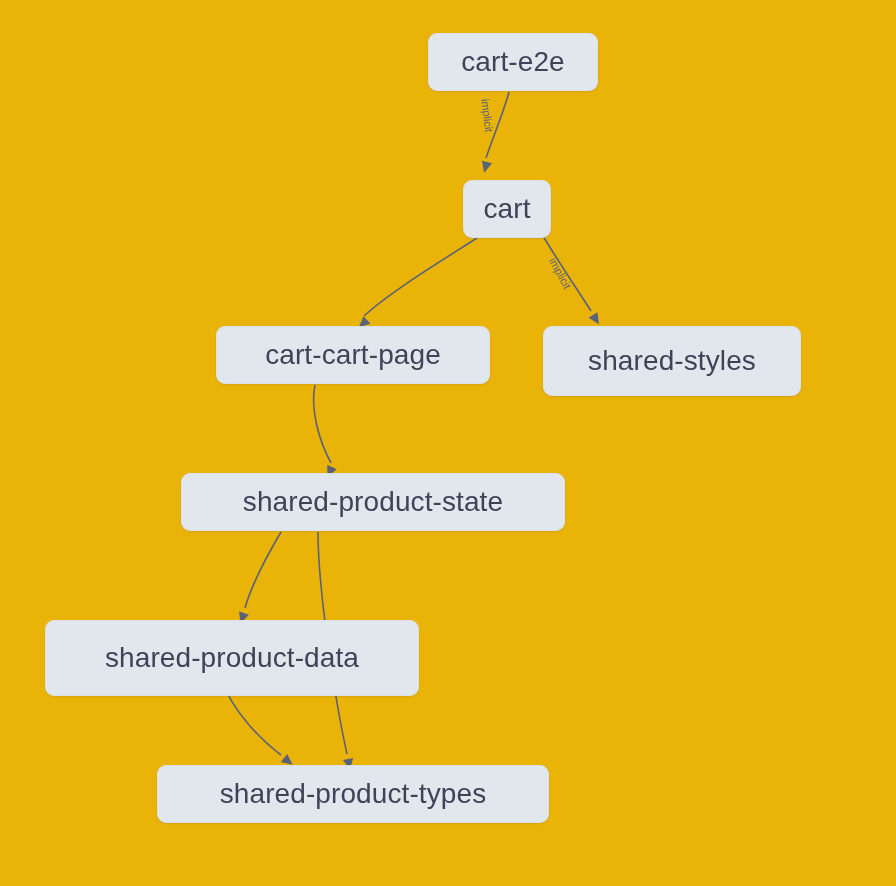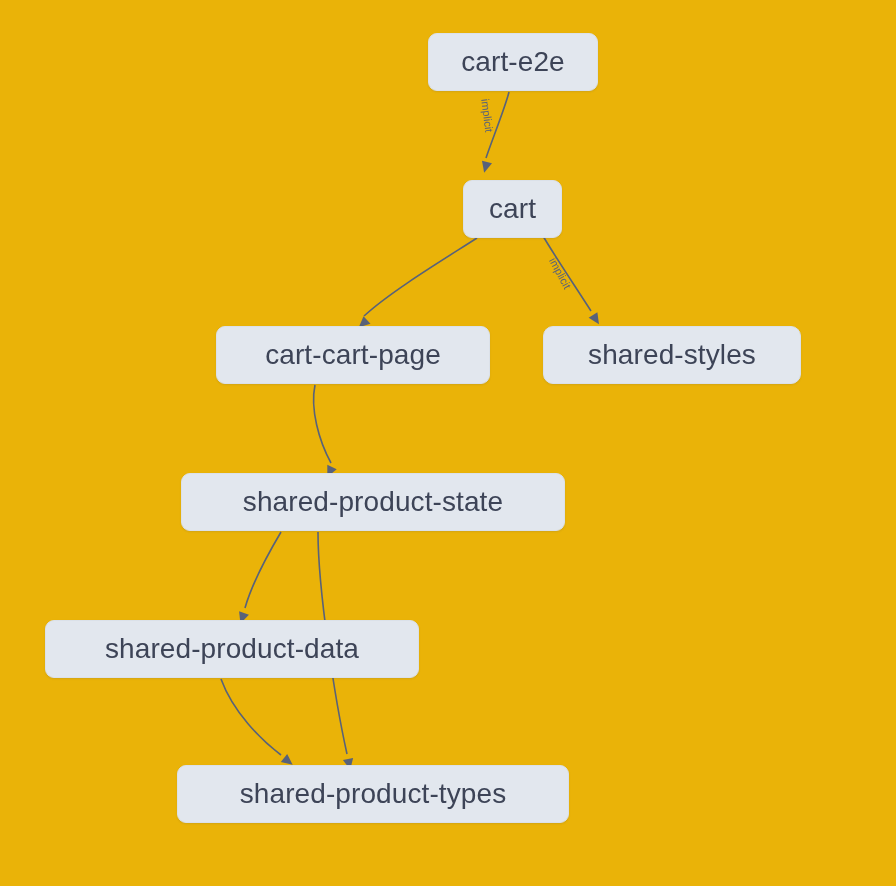--- a/index.html
+++ b/index.html
@@ -88,36 +88,36 @@
       <polygon class="arrow-head" points="0,-5.2 11,0 0,5.2" fill="#58627a" transform="translate(332,467) rotate(115)"></polygon>
       <polygon class="arrow-head" points="0,-5.2 11,0 0,5.2" fill="#58627a" transform="translate(244,613) rotate(109)"></polygon>
       <polygon class="arrow-head" points="0,-5.2 11,0 0,5.2" fill="#58627a" transform="translate(284,758) rotate(38)"></polygon>
       <polygon class="arrow-head" points="0,-5.2 11,0 0,5.2" fill="#58627a" transform="translate(348,759) rotate(78)"></polygon>
     </svg>
 
   <div id="node-layer">
       <div class="node" style="left: 428px; top: 33px; width: 170px; height: 58px; background: rgb(226, 231, 238); border-color: rgb(219, 225, 233);">
         <span class="node-label" style="color: rgb(61, 68, 87);">cart-e2e</span>
       </div>
-      <div class="node" style="left: 463px; top: 180px; width: 99px; height: 58px; background: rgb(226, 231, 238); border-color: rgb(219, 225, 233);">
+      <div class="node" style="left: 463px; top: 180px; width: 88px; height: 58px; background: rgb(226, 231, 238); border-color: rgb(219, 225, 233);">
         <span class="node-label" style="color: rgb(61, 68, 87);">cart</span>
       </div>
       <div class="node" style="left: 216px; top: 326px; width: 274px; height: 58px; background: rgb(226, 231, 238); border-color: rgb(219, 225, 233); text-align: center;">
         <span class="node-label" style="color: rgb(61, 68, 87);">cart-cart-page</span>
       </div>
-      <div class="node" style="left: 543px; top: 326px; width: 258px; height: 58px; background: rgb(226, 231, 238); border-color: rgb(219, 225, 233); border-radius: 10px;">
+      <div class="node" style="left: 543px; top: 326px; width: 258px; height: 70px; background: rgb(226, 231, 238); border-color: rgb(219, 225, 233);">
         <span class="node-label" style="color: rgb(61, 68, 87);">shared-styles</span>
       </div>
       <div class="node" style="left: 161px; top: 473px; width: 384px; height: 58px; background: rgb(226, 231, 238); border-color: rgb(219, 225, 233); margin-left: 20px;">
         <span class="node-label" style="color: rgb(61, 68, 87);">shared-product-state</span>
       </div>
-      <div class="node" style="left: 45px; top: 620px; width: 374px; height: 58px; background: rgb(226, 231, 238); border-color: rgb(219, 225, 233);">
+      <div class="node" style="left: 45px; top: 620px; width: 374px; height: 76px; background: rgb(226, 231, 238); border-color: rgb(219, 225, 233);">
         <span class="node-label" style="color: rgb(61, 68, 87);">shared-product-data</span>
       </div>
-      <div class="node" style="left: 157px; top: 765px; width: 392px; height: 58px; background: rgb(226, 231, 238); border-color: rgb(219, 225, 233); margin-left: 20px;">
+      <div class="node" style="left: 157px; top: 765px; width: 392px; height: 58px; background: rgb(226, 231, 238); border-color: rgb(219, 225, 233);">
         <span class="node-label" style="color: rgb(61, 68, 87);">shared-product-types</span>
       </div>
     </div>
   <div id="label-layer">
       <div class="edge-label" style="left: 470px; top: 110px; color: rgb(88, 98, 122); transform: rotate(83deg);">implicit</div>
       <div class="edge-label" style="left: 543px; top: 268px; color: rgb(88, 98, 122); transform: rotate(62deg);">implicit</div>
     </div>
 
 </div>
 

